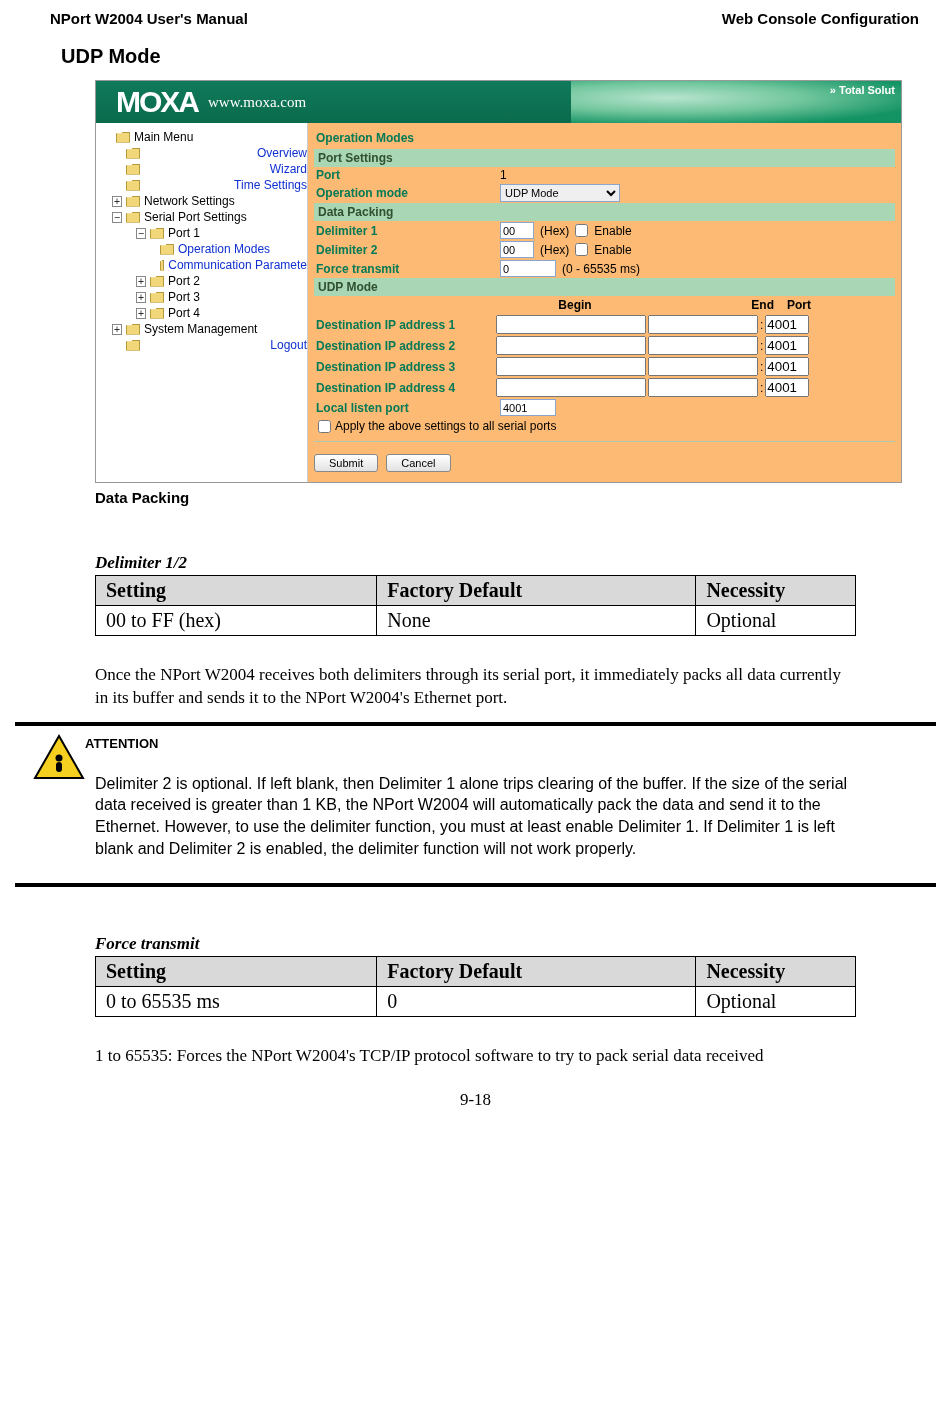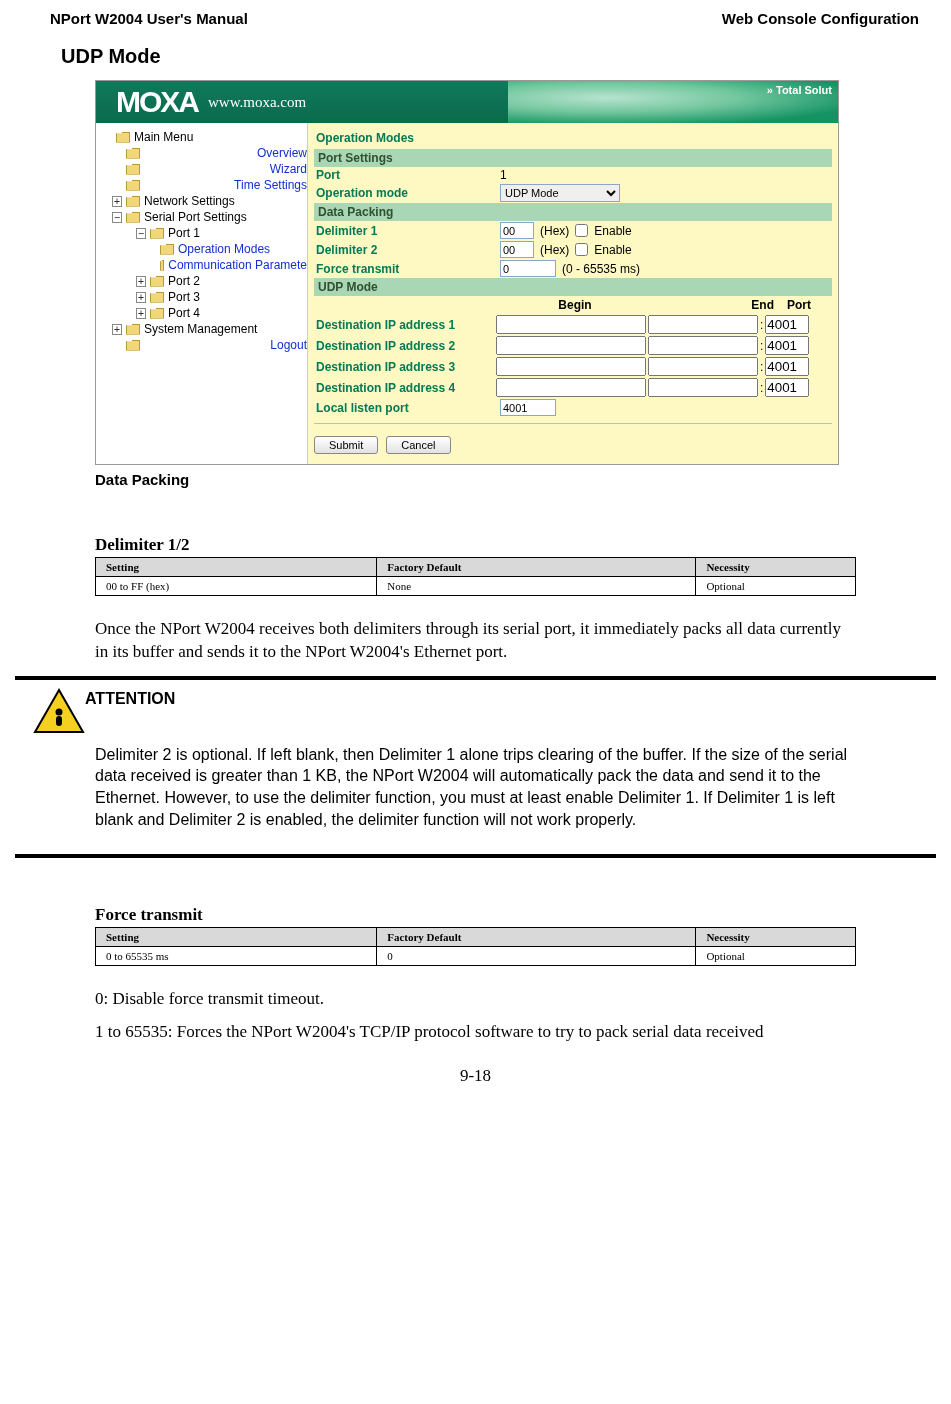--- a/index.html
+++ b/index.html
@@ -26,31 +26,32 @@
     margin: 12px 0 12px -34px;
   }
   .subsection-heading {
     font-family: Arial, sans-serif;
     font-weight: bold;
     font-size: 15px;
     margin: 6px 0 18px 0;
   }
   .field-heading {
     font-family: "Times New Roman", serif;
+    font-style: italic;
     font-weight: bold;
     font-size: 17px;
     margin-bottom: 2px;
     margin-top: 47px;
   }
   table.info-table {
     width: 100%;
     border-collapse: collapse;
     font-family: "Times New Roman", serif;
-    font-size: 11px;
-    margin-bottom: 22px;
+    font-size: 20px;
+    margin-bottom: 28px;
   }
   table.info-table th {
     border: 1.5px solid #000;
     background: #d9d9d9;
     text-align: left;
     padding: 3px 10px;
     font-weight: bold;
   }
   table.info-table td {
     border: 1.5px solid #000;
@@ -64,43 +65,43 @@
   .attn-wrap {
     border-top: 4px solid #000;
     border-bottom: 4px solid #000;
     margin: 12px -80px 28px -80px;
     padding: 10px 80px 14px 80px;
     position: relative;
   }
   .attn-head {
     font-family: Arial, sans-serif;
     font-weight: bold;
-    font-size: 16px;
-    margin-bottom: 36px;
+    font-size: 13px;
+    margin-bottom: 22px;
     margin-left: -10px;
   }
   .attn-icon {
     position: absolute;
     left: 18px;
     top: 8px;
     width: 52px;
     height: 46px;
   }
   .page-num {
     text-align: center;
     font-family: "Times New Roman", serif;
     font-size: 17px;
     margin-top: 22px;
   }
 
   
   .shot {
-    width: 744px;
+    width: 807px;
     border: 1px solid #999;
-    background: #fef9c3;
+    background: #fdba74;
     font-family: Tahoma, Arial, sans-serif;
     font-size: 12px;
     margin-bottom: 6px;
   }
   .moxa-bar {
     height: 42px;
     background: linear-gradient(180deg,#0f7a5a 0%, #0a6a4c 100%);
     display: flex;
     align-items: center;
     padding: 0 10px 0 20px;
@@ -353,20 +354,24 @@
         <div class="dest-row">
           <span class="lab"><span>Destination IP address </span>4</span>
           <input type="text" class="bigin" style="">
           <input type="text" class="bigin" style="width: 110px;">
           <span>:</span>
           <input type="text" style="width: 44px;" value="4001">
         </div>
         <div class="row">
           <span class="lab">Local listen port</span>
           <input type="text" class="midin" value="4001" style="">
+        </div>
+        <div class="chk">
+          <input type="checkbox" style="">
+          <span>Apply the above settings to all serial ports</span>
         </div>
         <hr style="border:0;border-top:1px solid #aac9b0;margin:6px 0;">
         <div class="btns">
           <button class="btn">Submit</button>
           <button class="btn">Cancel</button>
         </div>
       </div>
     </div>
   </div>
 
@@ -409,18 +414,17 @@
       <th style="width:21%">Necessity</th>
     </tr>
     <tr>
       <td>0 to 65535 ms</td>
       <td>0</td>
       <td>Optional</td>
     </tr>
   </tbody>
     </table>
 
-  <p class="para">0: Disable force transmit timeout.</p>
   <p class="para">1 to 65535: Forces the NPort W2004's TCP/IP protocol software to try to pack serial data received</p>
 
 </div>
 
 <div class="page-num">9-18</div>
 
 </body></html>

